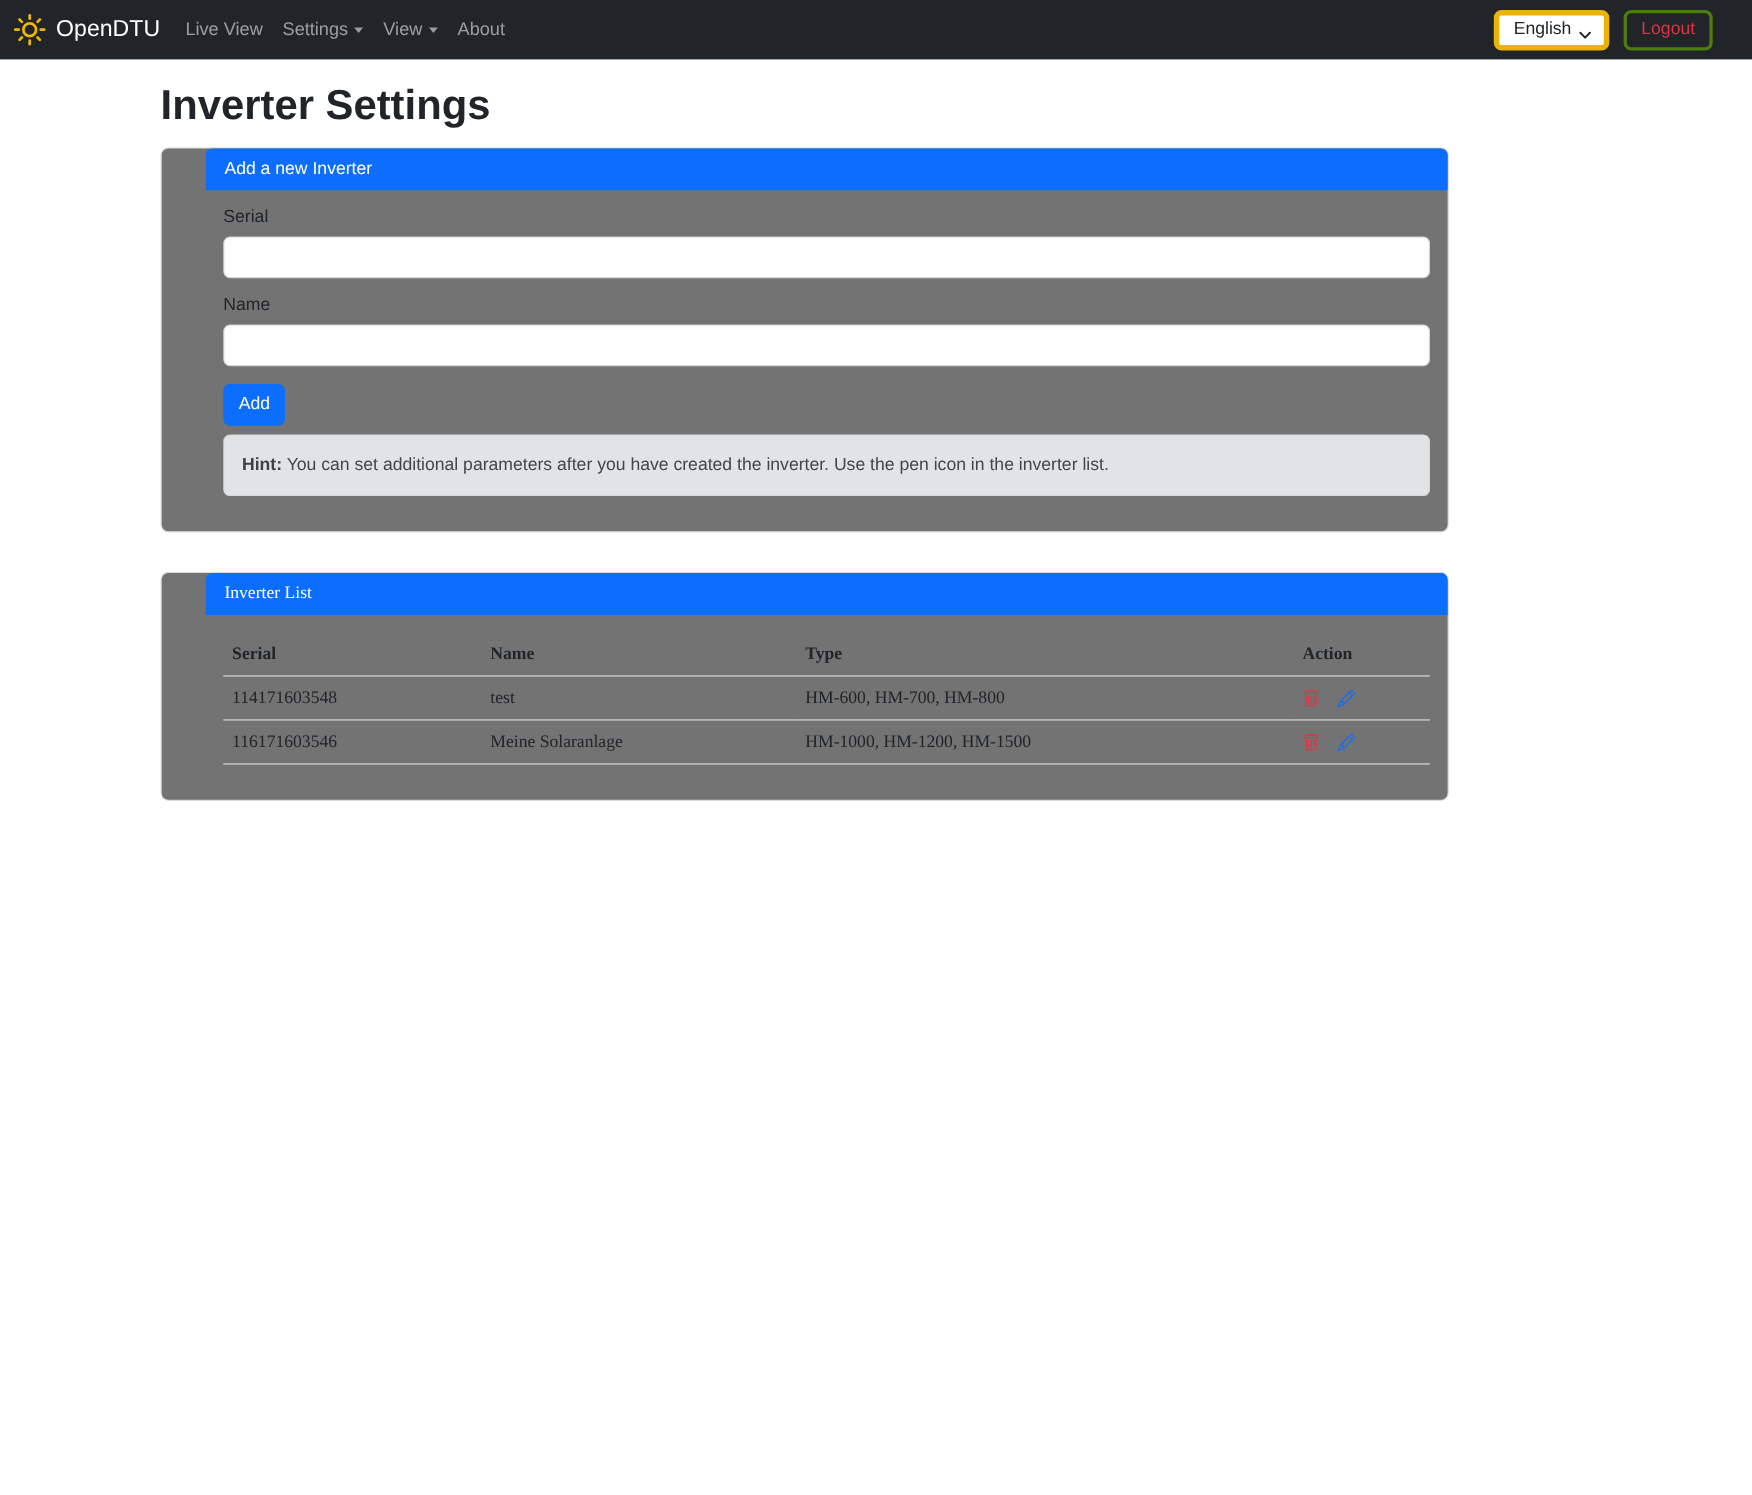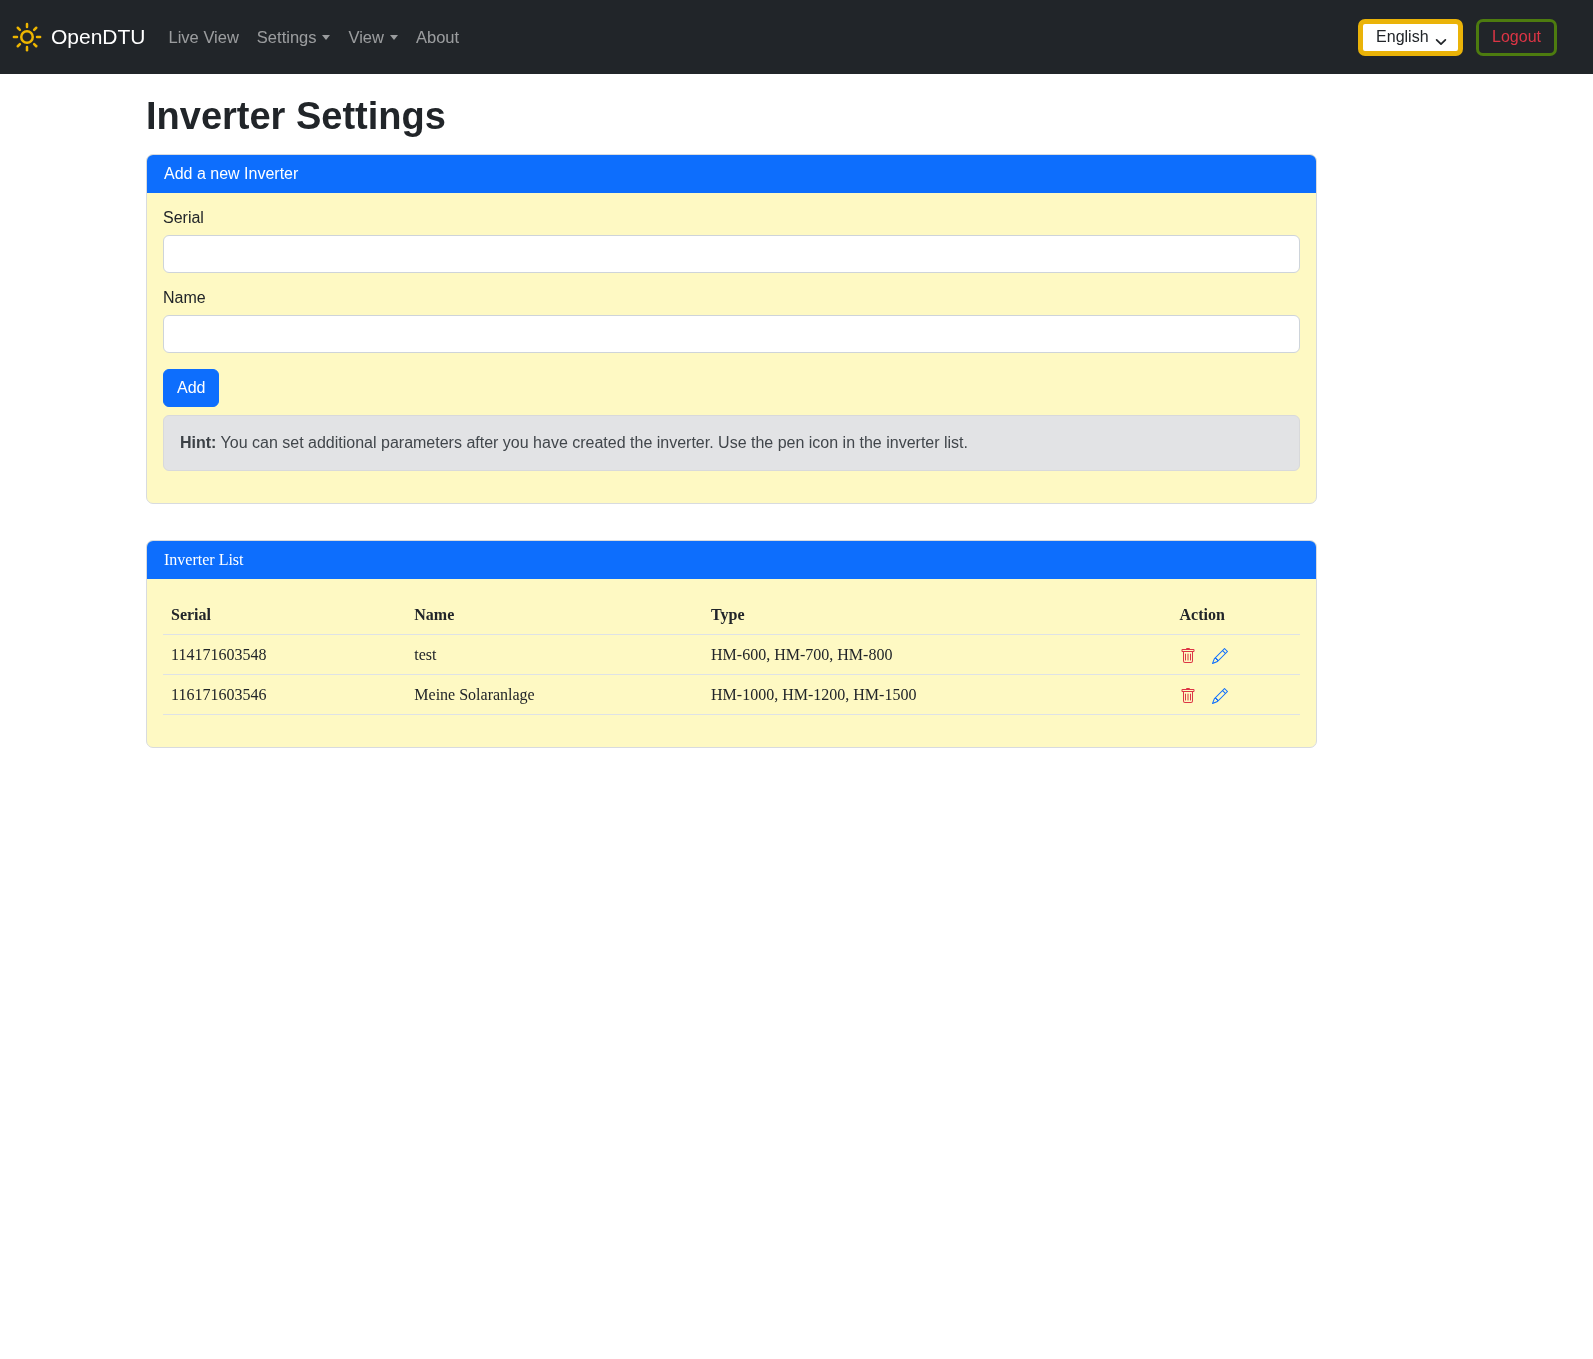--- a/index.html
+++ b/index.html
@@ -7,21 +7,21 @@
     margin: 0; padding: 0;
     background: #ffffff;
     font-family: "Liberation Sans", "DejaVu Sans", sans-serif;
     color: #212529;
     font-size: 16px;
   }
   body { width: 1593px; min-height: 1359px; }
 
   
   .navbar {
-    height: 74px;
+    height: 54px;
     background: #212529;
     display: flex;
     align-items: center;
     padding: 0 36px 0 12px;
   }
   .brand {
     display: flex;
     align-items: center;
     gap: 9px;
     color: #ffffff;
@@ -99,21 +99,22 @@
     font-size: 38px;
     font-weight: 600;
     margin: 21px 0 16px 0;
     color: #212529;
   }
 
   
   .card {
     border: 1px solid #d8dbdf;
     border-radius: 7px;
-    background: #fef9c3;
+    background: #737373;
+    padding-left: 40px;
   }
   .card-header {
     background: #0d6efd;
     color: #ffffff;
     padding: 8px 17px;
     font-size: 16px;
     border-radius: 6px 6px 0 0;
     line-height: 22px;
   }
   .card-body { padding: 16px; }

